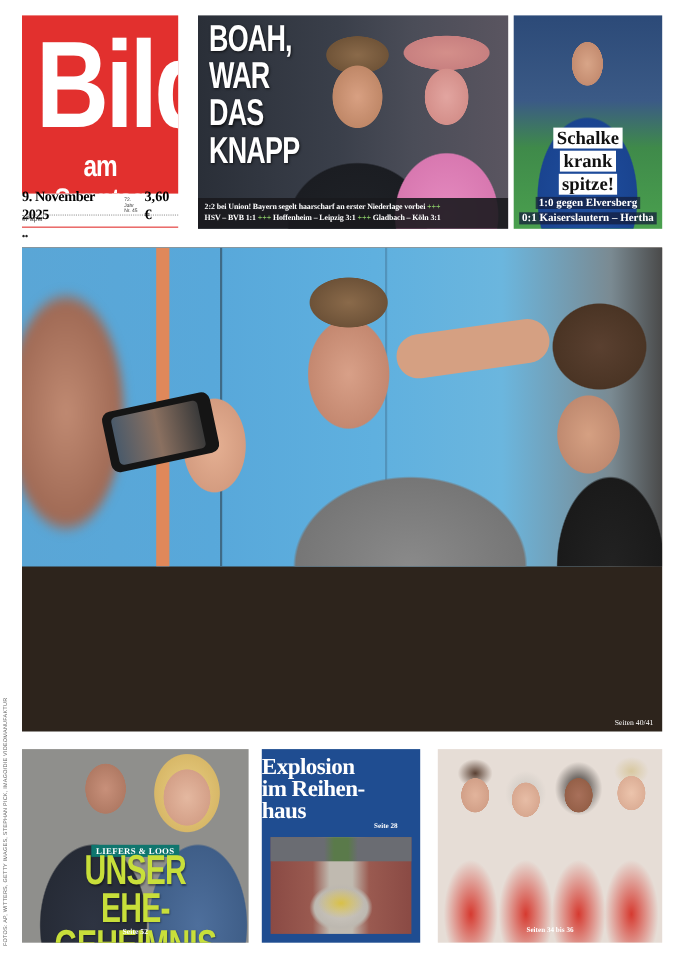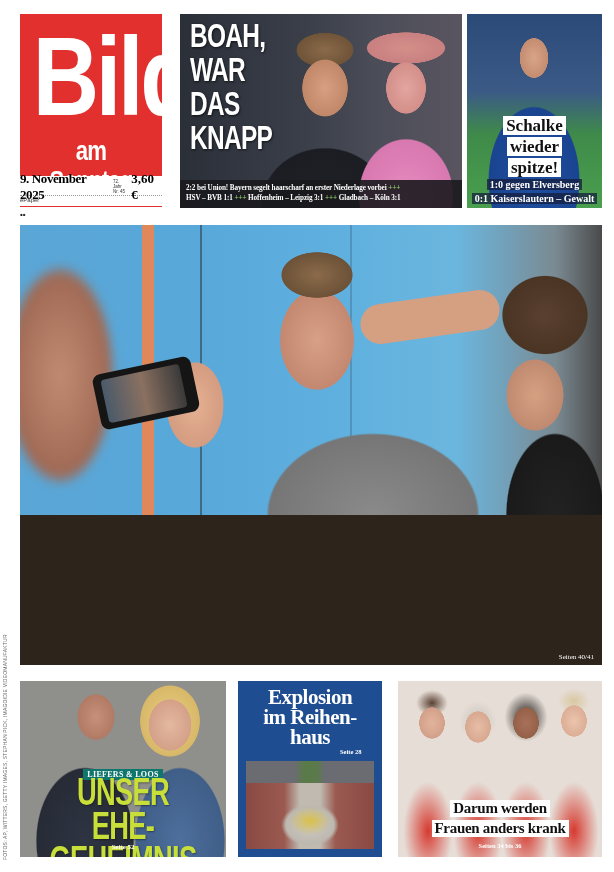--- a/index.html
+++ b/index.html
@@ -192,21 +192,21 @@
     letter-spacing: -1px; text-shadow: 1px 1px 2px rgba(0,0,0,0.4); white-space: pre-line;
     transform: scaleX(0.72); transform-origin: center top;
   }
   .bt-couple .pages {
     position: absolute; left: 0; width: 100%; top: 162px; text-align: center; color: #fff;
     font-family: "Liberation Serif", serif; font-weight: 700; font-size: 7px;
   }
 
   .bt-explosion { left: 238px; width: 144px; background: #1f4d91; }
   .bt-explosion .title {
-    position: absolute; left: 0; width: 100%; top: 6px; text-align: center; color: #fff;
+    position: absolute; left: 0; width: 100%; top: 6px; text-align: left; color: #fff;
     font-family: "Liberation Serif", serif; font-weight: 700; font-size: 21px; line-height: 20px;
     letter-spacing: -0.5px; white-space: pre-line;
   }
   .bt-explosion .pages {
     position: absolute; left: 102px; top: 67px; color: #fff;
     font-family: "Liberation Serif", serif; font-weight: 700; font-size: 6.5px;
   }
   .bt-explosion .photo {
     position: absolute; left: 8px; top: 80px; width: 128px; height: 88px;
     background:
@@ -273,25 +273,25 @@
     <span>Hoffenheim – Leipzig 3:1</span>
     <span class="sep">+++</span>
     <span>Gladbach – Köln 3:1</span>
   </div>
 </div>
 
 <div class="teaser-schalke">
   <div class="player"></div>
   <div class="headline">
     <span>Schalke</span><br>
-    <span>wieder</span><br>
+    <span>krank</span><br>
     <span>spitze!</span>
   </div>
   <div class="sub" style="top:166px;"><span>1:0 gegen Elversberg</span></div>
-  <div class="sub" style="top:180px;"><span>0:1 Kaiserslautern – Gewalt</span></div>
+  <div class="sub" style="top:180px;"><span>0:1 Kaiserslautern – Hertha</span></div>
 </div>
 
 <div class="main-story">
   <div class="main-photo">
     <div class="locker-stripe" style="left:122px;width:12px;"></div>
     <div class="locker-line" style="left:180px;"></div>
     <div class="locker-line" style="left:330px;opacity:0.4;"></div>
     <div class="blur-person"></div>
     <div class="victim-body"></div>
     <div class="victim-head"></div>
@@ -320,18 +320,14 @@
 haus</div>
   <div class="pages">Seite 28</div>
   <div class="photo"></div>
 </div>
 
 <div class="bt bt-women">
   <div class="w w1"></div>
   <div class="w w2"></div>
   <div class="w w3"></div>
   <div class="w w4"></div>
-  <div class="headline">
-    <span>Darum werden</span><br>
-    <span>Frauen anders krank</span>
-  </div>
   <div class="pages">Seiten 34 bis 36</div>
 </div>
 
 </body></html>

